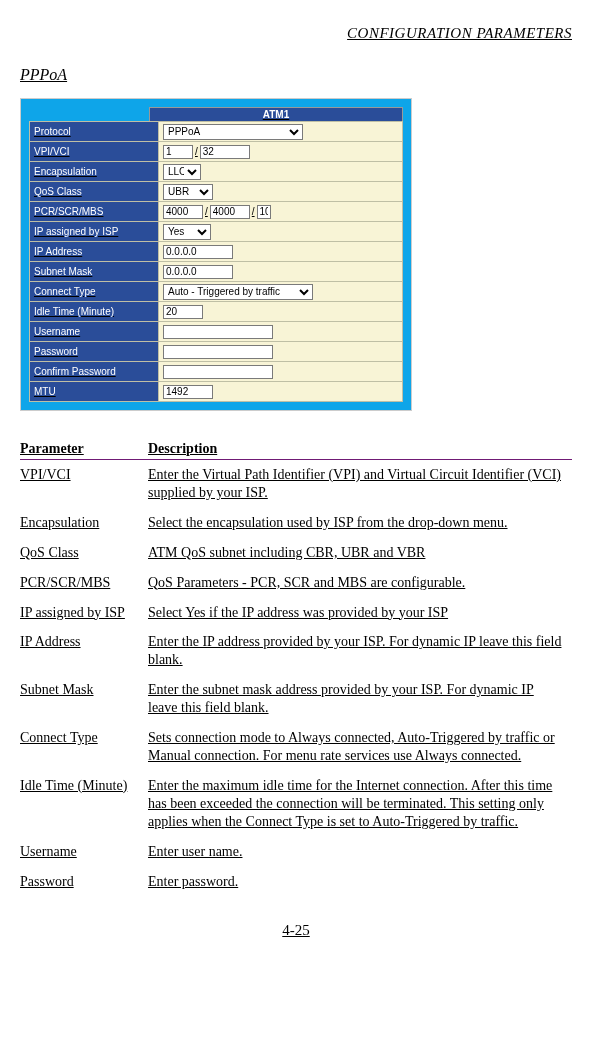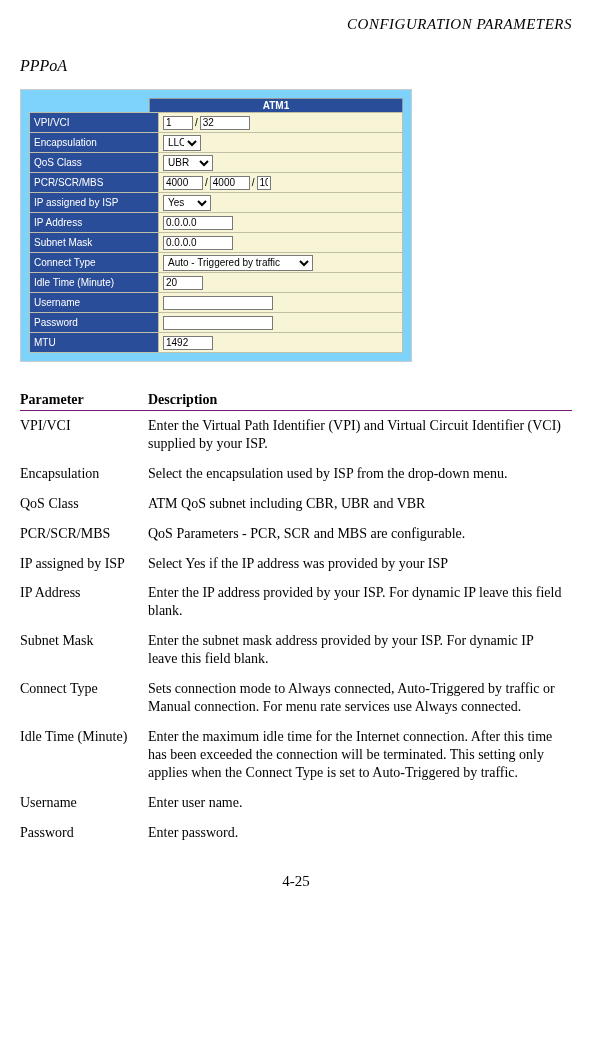--- a/index.html
+++ b/index.html
@@ -4,40 +4,41 @@
 <style>
   html, body {
     margin: 0;
     padding: 0;
     background: #fff;
     font-family: Georgia, "Times New Roman", serif;
     color: #000;
     width: 602px;
   }
   .page {
-    padding: 16px 30px 20px 20px;
+    padding: 25px 30px 20px 20px;
     box-sizing: border-box;
+    text-decoration: underline;
   }
   .run-head {
     font-style: italic;
     font-variant: small-caps;
     text-align: right;
     font-size: 15px;
     letter-spacing: 0.5px;
     margin-bottom: 24px;
   }
   .section-title {
     font-style: italic;
     font-size: 16px;
     margin: 0 0 14px 0;
   }
   
   .config-shot {
     border: 1px solid #ccc;
-    background: #7dd3fc;
+    background: #0ea5e9;
     width: 392px;
     padding: 8px;
     box-sizing: border-box;
     margin-bottom: 28px;
     font-family: Tahoma, Verdana, Arial, sans-serif;
     font-size: 10px;
   }
   .atm-head {
     background: #2a4d99;
     color: #fff;
@@ -117,20 +118,28 @@
 <div class="page">
 
   <div class="run-head">CONFIGURATION PARAMETERS</div>
 
   <div class="section-title">PPPoA</div>
 
   <div class="config-shot">
     <div class="atm-head">ATM1</div>
     <table class="cfg">
       <tbody>
+          <tr>
+        <td class="label">Protocol</td>
+        <td class="field">
+          <select class="sel" style="width:140px">
+            <option>PPPoA</option>
+          </select>
+        </td>
+      </tr>
       <tr>
         <td class="label">VPI/VCI</td>
         <td class="field">
           <input class="txt" style="width: 30px;" value="1"><span class="slash">/</span><input class="txt" style="width: 50px;" value="32">
         </td>
       </tr>
       <tr>
         <td class="label">Encapsulation</td>
         <td class="field">
           <select class="sel" style="width:38px">
@@ -179,20 +188,24 @@
       <tr>
         <td class="label">Idle Time (Minute)</td>
         <td class="field"><input class="txt" style="width: 40px;" value="20"></td>
       </tr>
       <tr>
         <td class="label">Username</td>
         <td class="field"><input class="txt" style="width: 110px;" value=""></td>
       </tr>
       <tr>
         <td class="label">Password</td>
+        <td class="field"><input class="txt" type="password" style="width: 110px;" value=""></td>
+      </tr>
+      <tr>
+        <td class="label">Confirm Password</td>
         <td class="field"><input class="txt" type="password" style="width: 110px;" value=""></td>
       </tr>
       <tr>
         <td class="label">MTU</td>
         <td class="field"><input class="txt" style="width: 50px;" value="1492"></td>
       </tr>
     </tbody>
       </table>
   </div>
 

